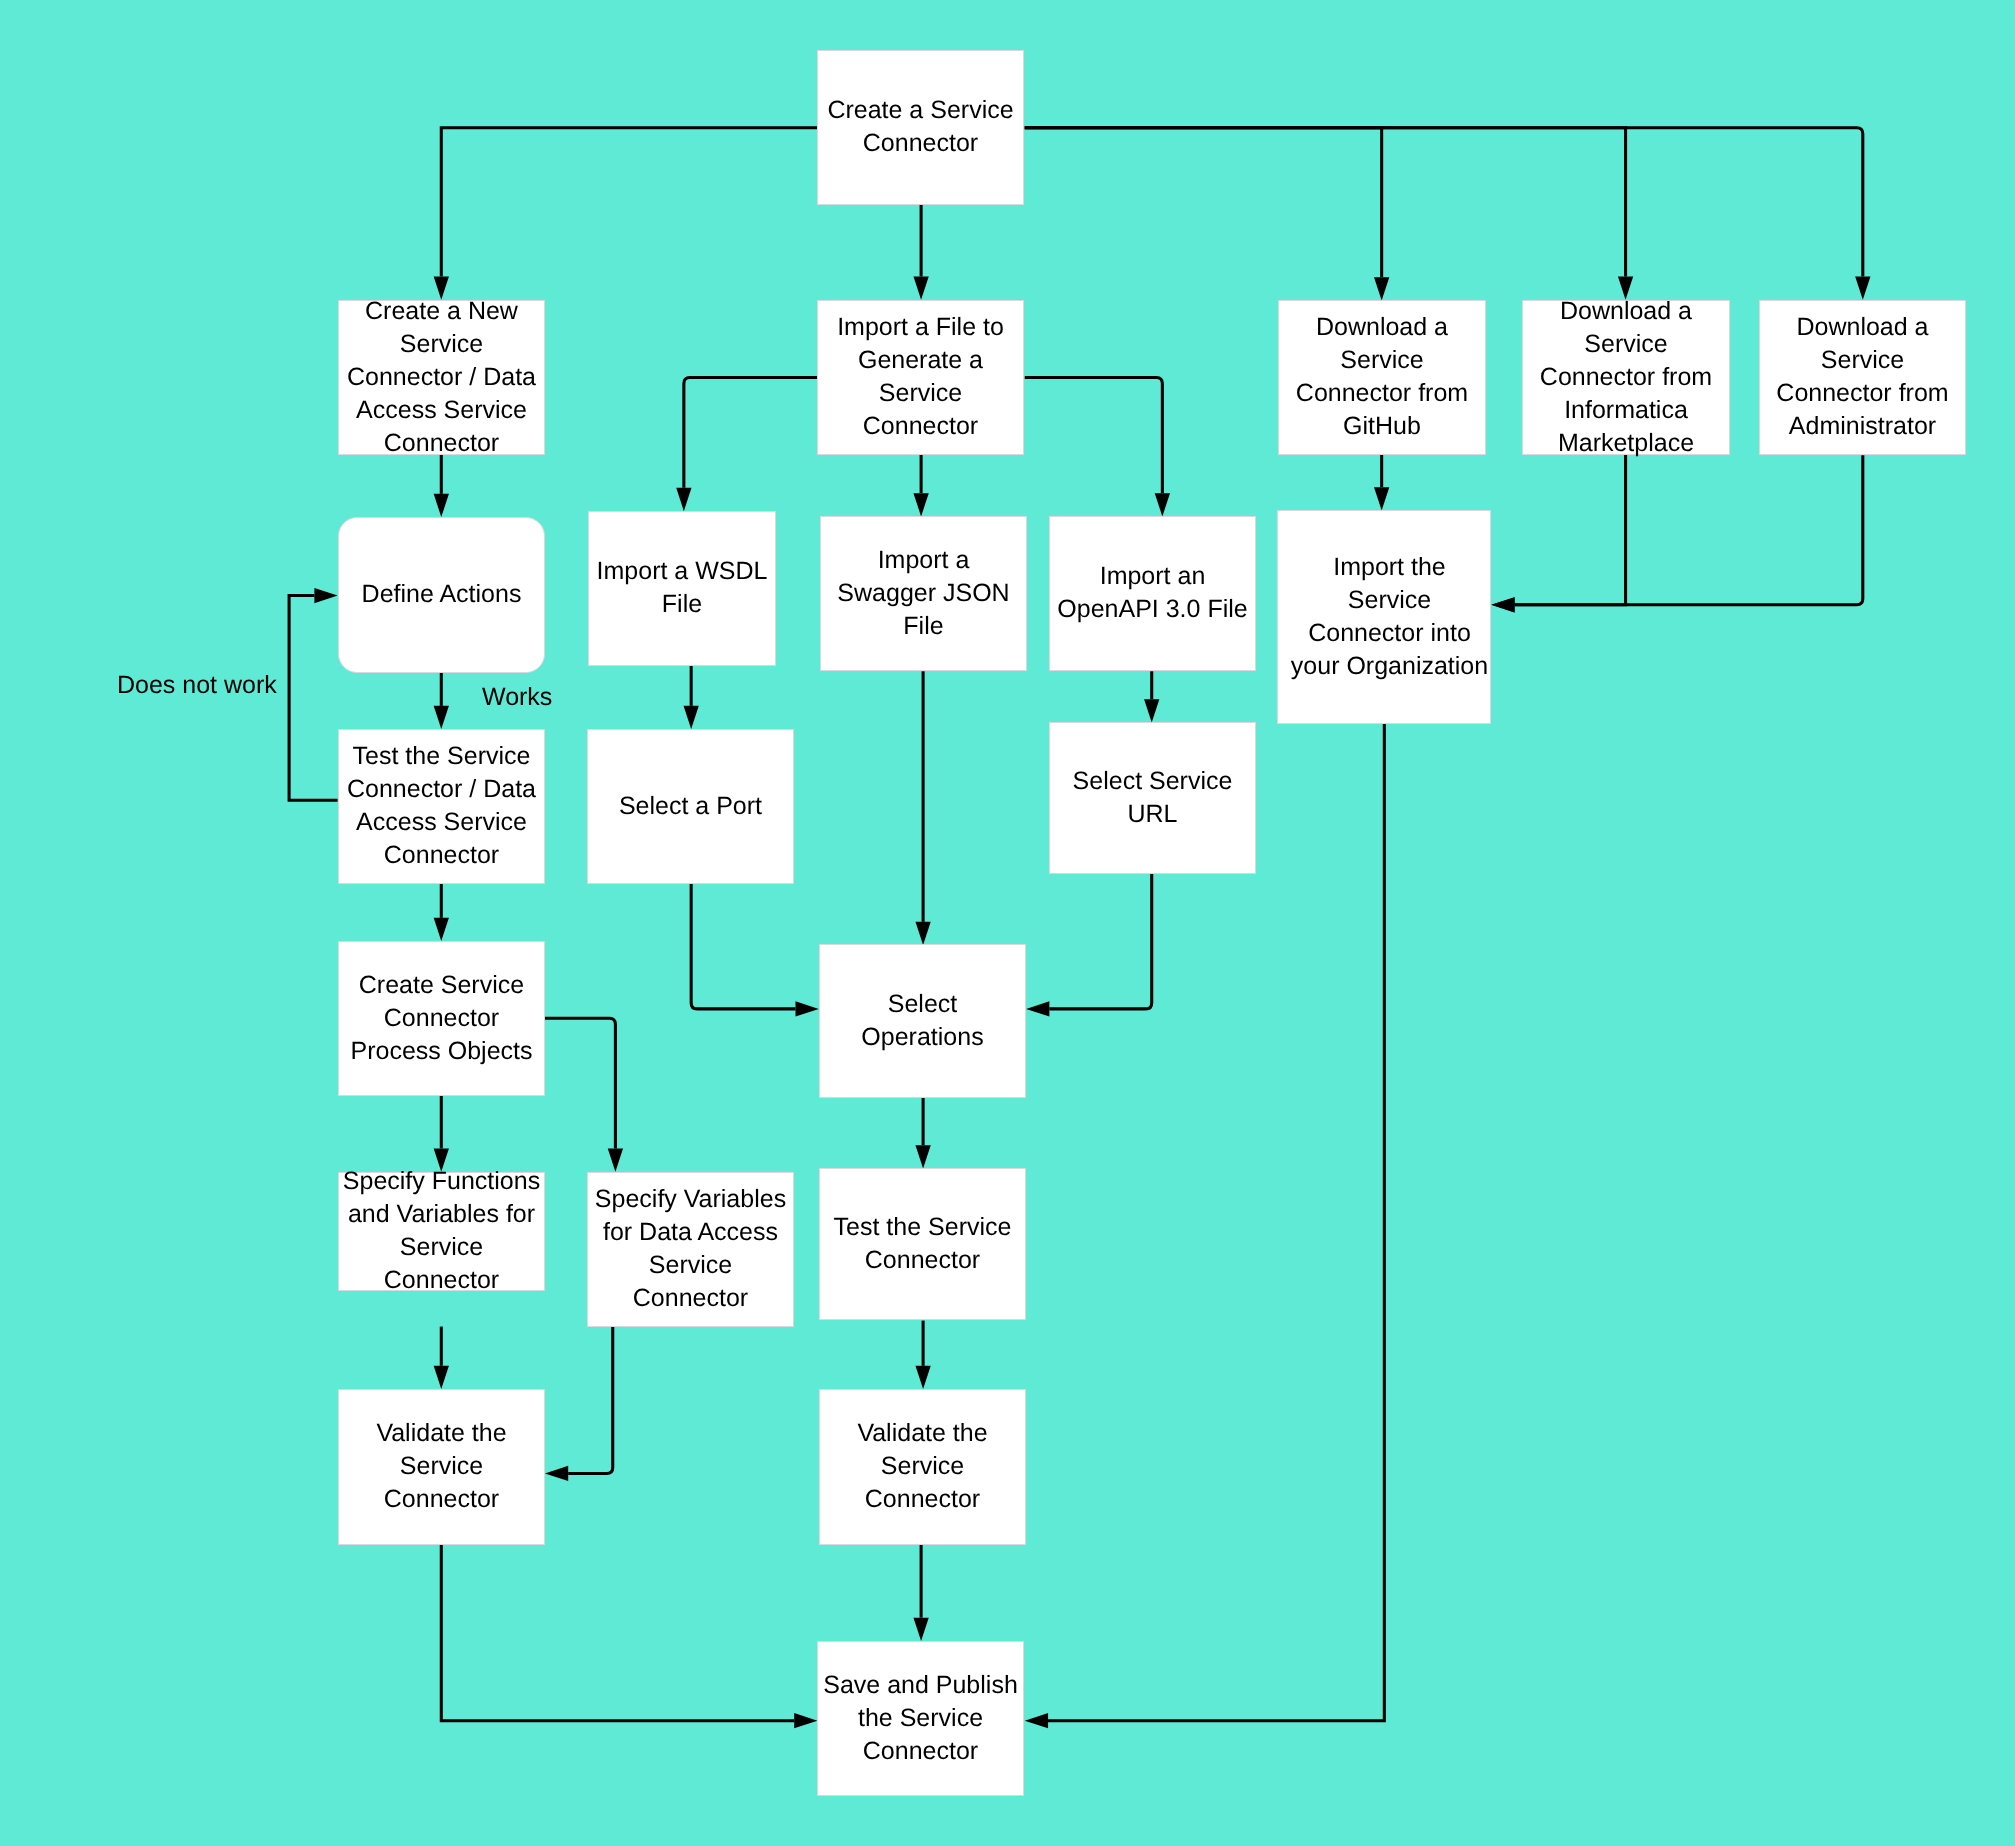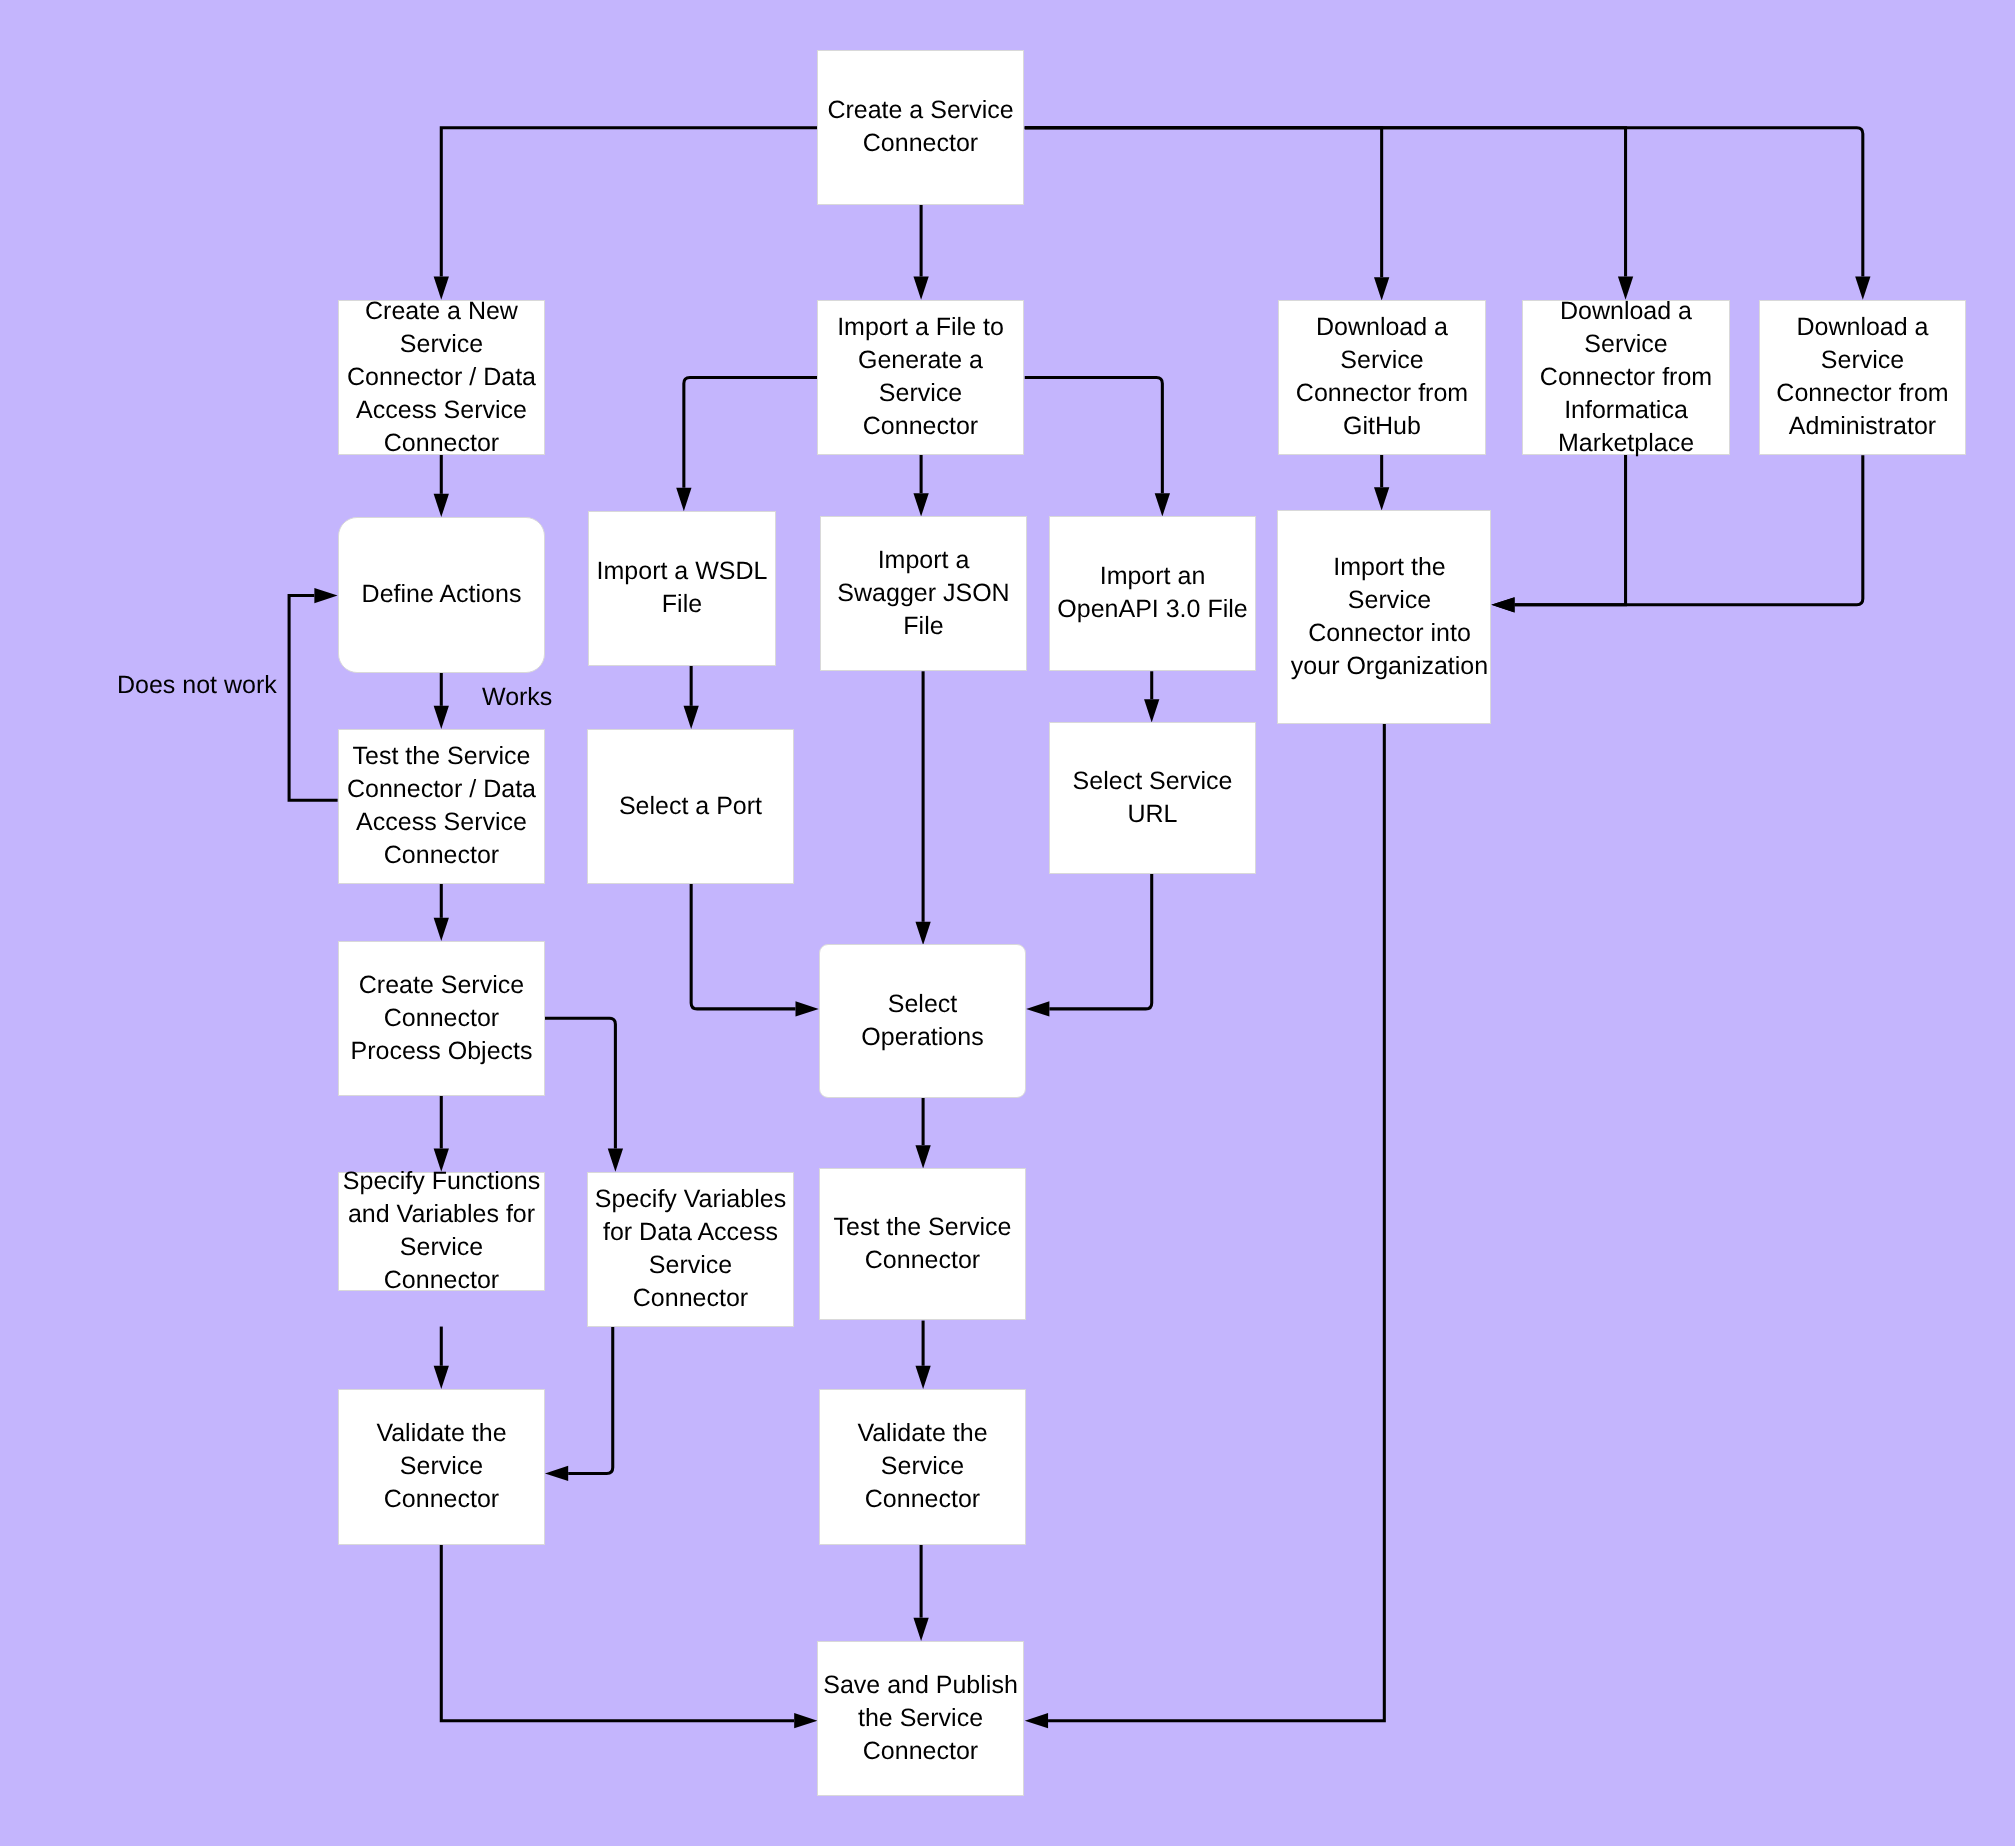--- a/index.html
+++ b/index.html
@@ -1,16 +1,16 @@
 <!DOCTYPE html>
 <html style="font-size:10.6px"><head>
 <meta charset="utf-8">
 <style>
   html,body{margin:0;padding:0;background:#ffffff;-webkit-font-smoothing:antialiased;text-rendering:geometricPrecision;}
-  #page{position:relative;width:2015px;height:1847px;background:#c4b5fd;overflow:hidden;transform:translateZ(0);}
+  #page{position:relative;width:2015px;height:1847px;background:#5eead4;overflow:hidden;transform:translateZ(0);}
   #edges{position:absolute;left:0;top:0;width:2015px;height:1847px;}
   .node{position:absolute;box-sizing:border-box;background:#ffffff;border:1.3px solid #d9d9d9;
         display:flex;align-items:center;justify-content:center;}
   .node .label{font-family:"Liberation Sans",sans-serif;font-size:25px;line-height:33px;
         color:#000000;text-align:center;white-space:pre-line;position:relative;top:-0.3px;}
   .elabel{position:absolute;font-family:"Liberation Sans",sans-serif;font-size:25px;
         line-height:33px;color:#000000;white-space:nowrap;margin-left:21px;}
 </style>
 </head>
 <body>
@@ -204,21 +204,21 @@
       </div>
       <div class="node" style="left: 1049px; top: 722px; width: 207px; height: 152px;">
         <span class="label">Select Service
 URL</span>
       </div>
       <div class="node" style="left: 338px; top: 941px; width: 207px; height: 155px;">
         <span class="label">Create Service
 Connector
 Process Objects</span>
       </div>
-      <div class="node" style="left: 819px; top: 944px; width: 207px; height: 154px; border-radius: 9px;">
+      <div class="node" style="left: 819px; top: 944px; width: 207px; height: 154px;">
         <span class="label">Select
 Operations</span>
       </div>
       <div class="node" style="left: 338px; top: 1172px; width: 207px; height: 119px;">
         <span class="label">Specify Functions
 and Variables for
 Service
 Connector</span>
       </div>
       <div class="node" style="left: 587px; top: 1172px; width: 207px; height: 155px;">

